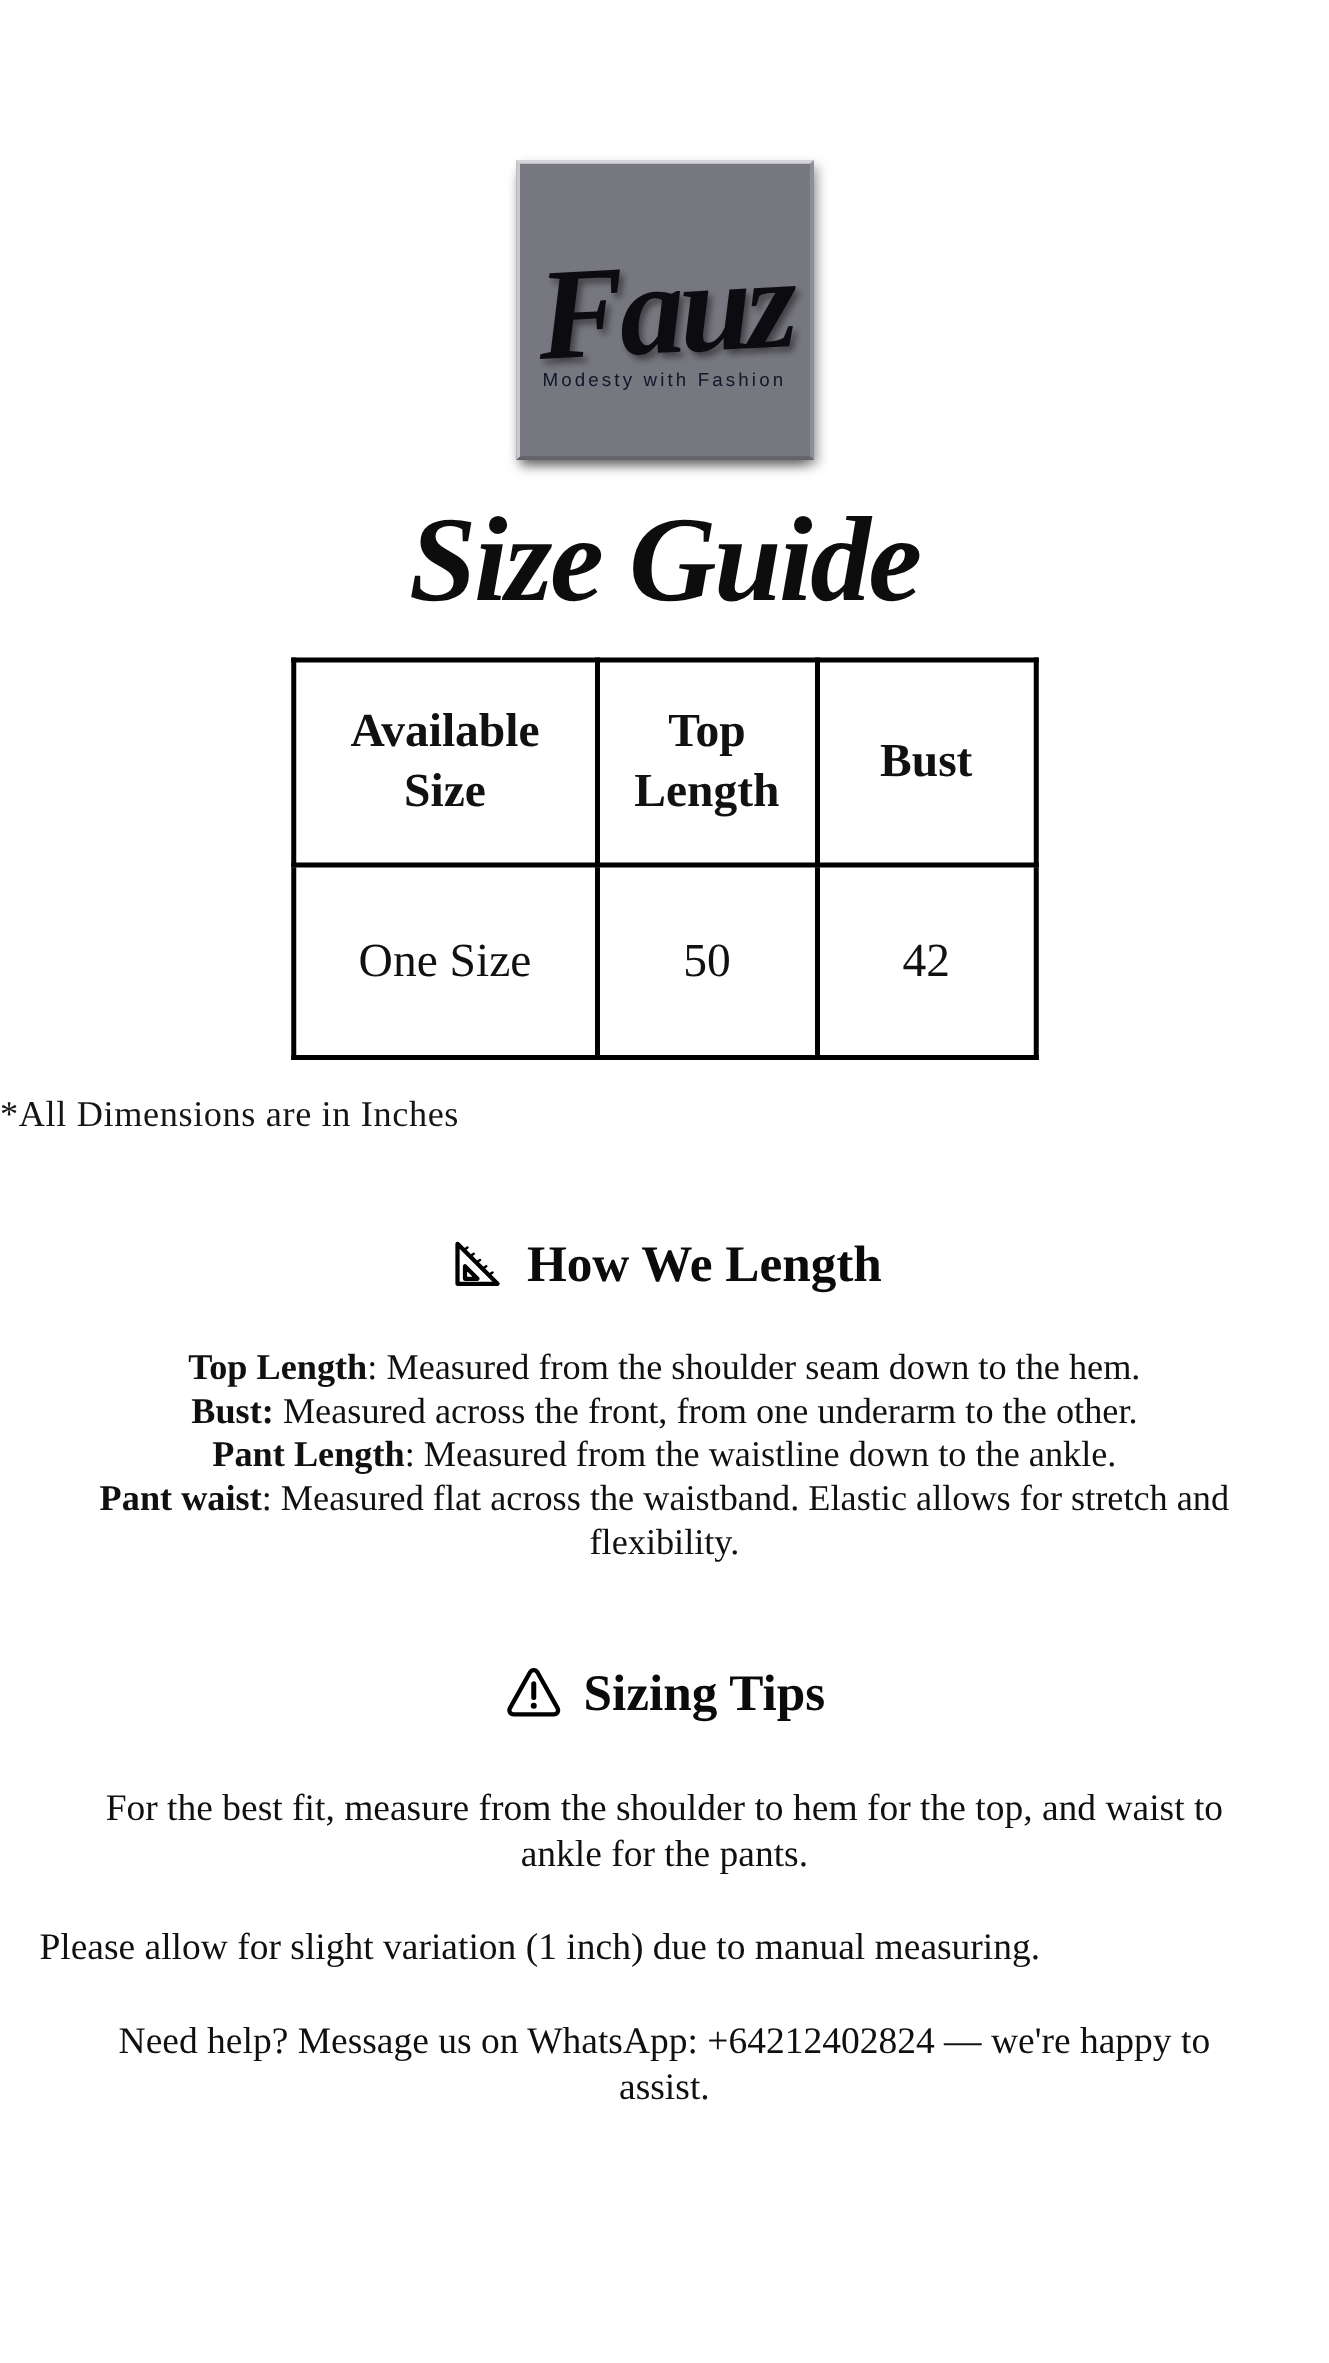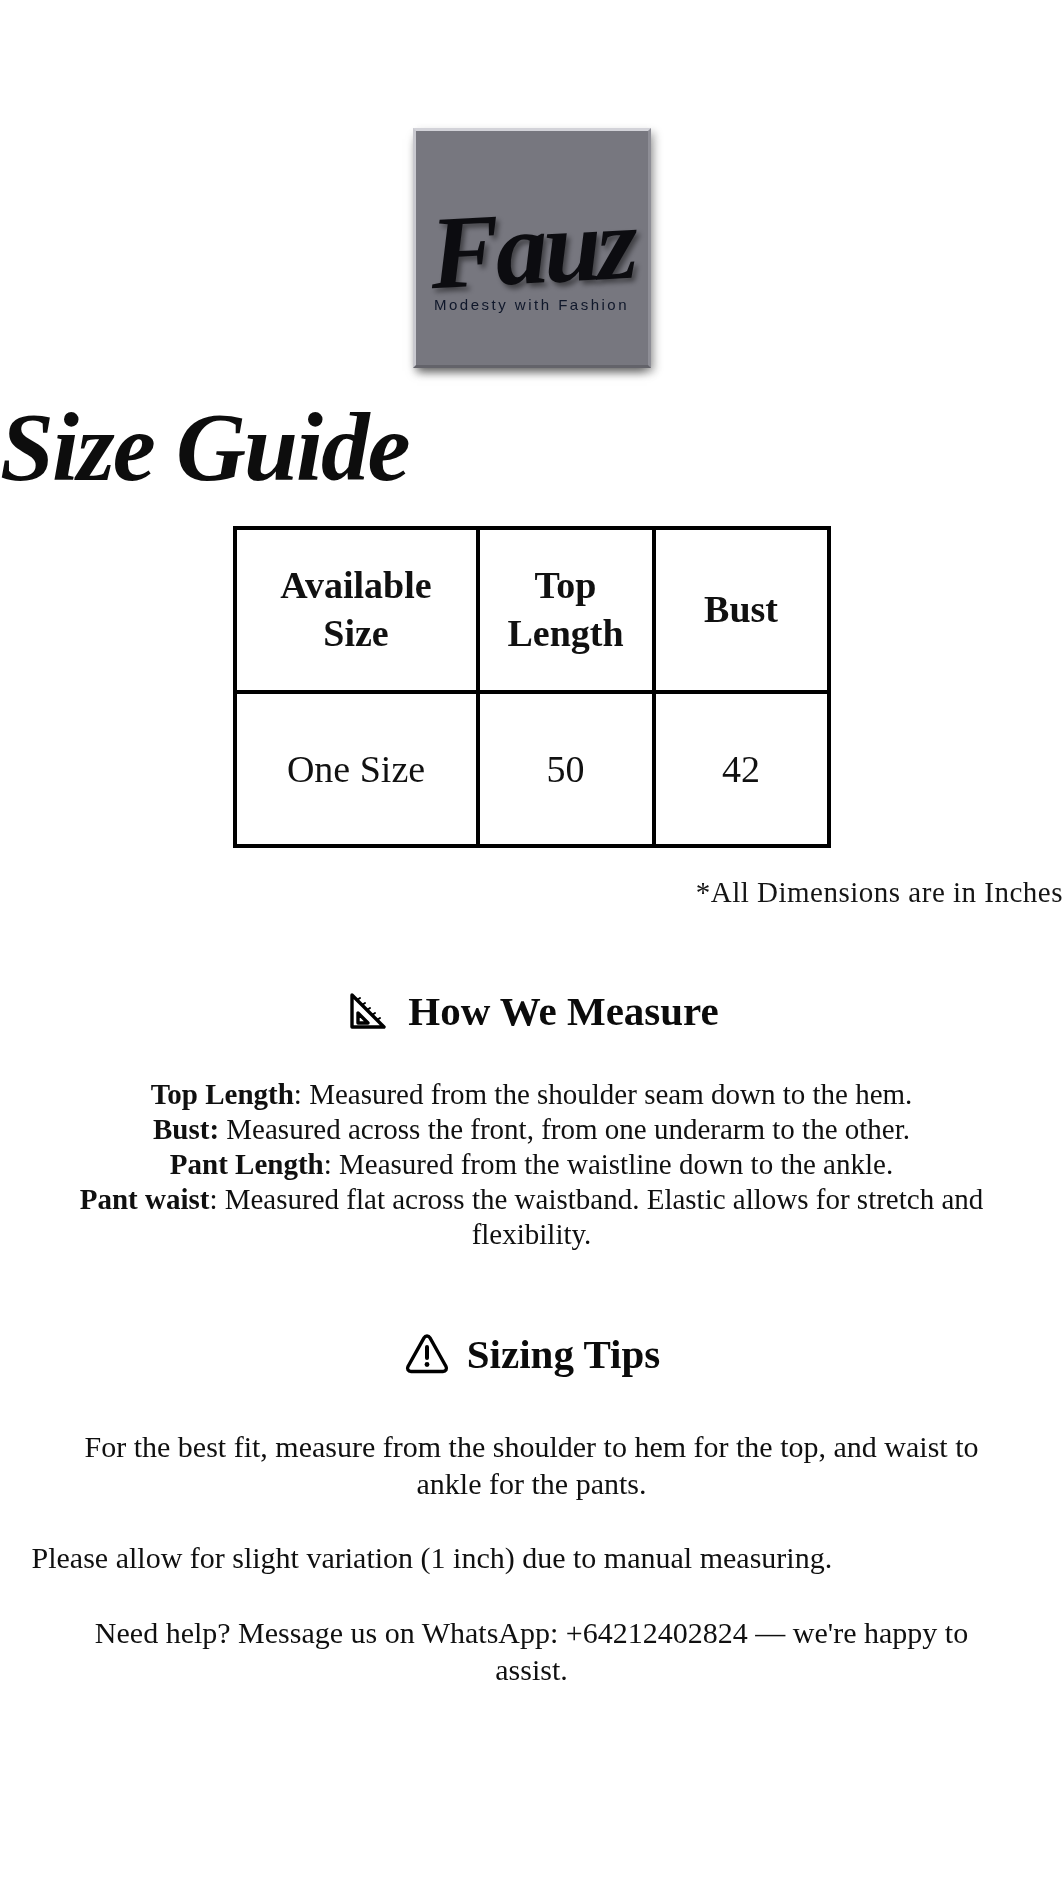--- a/index.html
+++ b/index.html
@@ -38,21 +38,21 @@
     font-family:"Liberation Sans", sans-serif;
     font-size:15px;letter-spacing:2.5px;
     color:#0f172a;
     margin-top:2px;
     white-space:nowrap;
   }
 
   
   .page-title{
     margin:24px 0 0;
-    text-align:left;
+    text-align:center;
     font-style:italic;font-weight:bold;
     font-size:97px;line-height:1.15;
     letter-spacing:-2px;
     color:#0d0d0d;
   }
 
   
   table.size-table{
     border-collapse:collapse;
     margin:22px auto 0;
@@ -71,21 +71,21 @@
   table.size-table td{
     font-weight:normal;font-size:38px;
     height:150px;
   }
   table.size-table th:nth-child(1){width:223px;}
   table.size-table th:nth-child(2){width:156px;}
   table.size-table th:nth-child(3){width:155px;}
 
   .table-note{
     margin-top:28px;
-    text-align:right;
+    text-align:left;
     font-size:29px;color:#151515;
     letter-spacing:0.5px;
   }
 
   
   .section-heading{
     display:flex;align-items:center;justify-content:center;
     gap:16px;
     font-weight:bold;font-size:41px;
     color:#0b0b0b;
@@ -162,21 +162,21 @@
       <svg viewBox="0 0 48 48" fill="none" stroke="#000000" stroke-width="3.4" stroke-linejoin="round" stroke-linecap="round">
         <path d="M8 8 L40 40 L8 40 Z" transform="rotate(0 24 24)"></path>
         <path d="M14 26 L14 36 L24 36 Z"></path>
         <path d="M13 13 L16 11" stroke-width="2"></path>
         <path d="M18 18 L21 16" stroke-width="2"></path>
         <path d="M23 23 L26 21" stroke-width="2"></path>
         <path d="M28 28 L31 26" stroke-width="2"></path>
         <path d="M33 33 L36 31" stroke-width="2"></path>
       </svg>
     </span>
-    <span>How We Measure</span>
+    <span>How We Length</span>
   </div>
   <div class="measure-lines">
       <div class="measure-line"><strong>Top Length</strong>: Measured from the shoulder seam down to the hem.</div>
       <div class="measure-line"><strong>Bust:</strong> Measured across the front, from one underarm to the other.</div>
       <div class="measure-line"><strong>Pant Length</strong>: Measured from the waistline down to the ankle.</div>
       <div class="measure-line"><strong>Pant waist</strong>: Measured flat across the waistband. Elastic allows for stretch and flexibility.</div>
     </div>
 
   <div class="section-heading tips">
     <span class="heading-icon">

